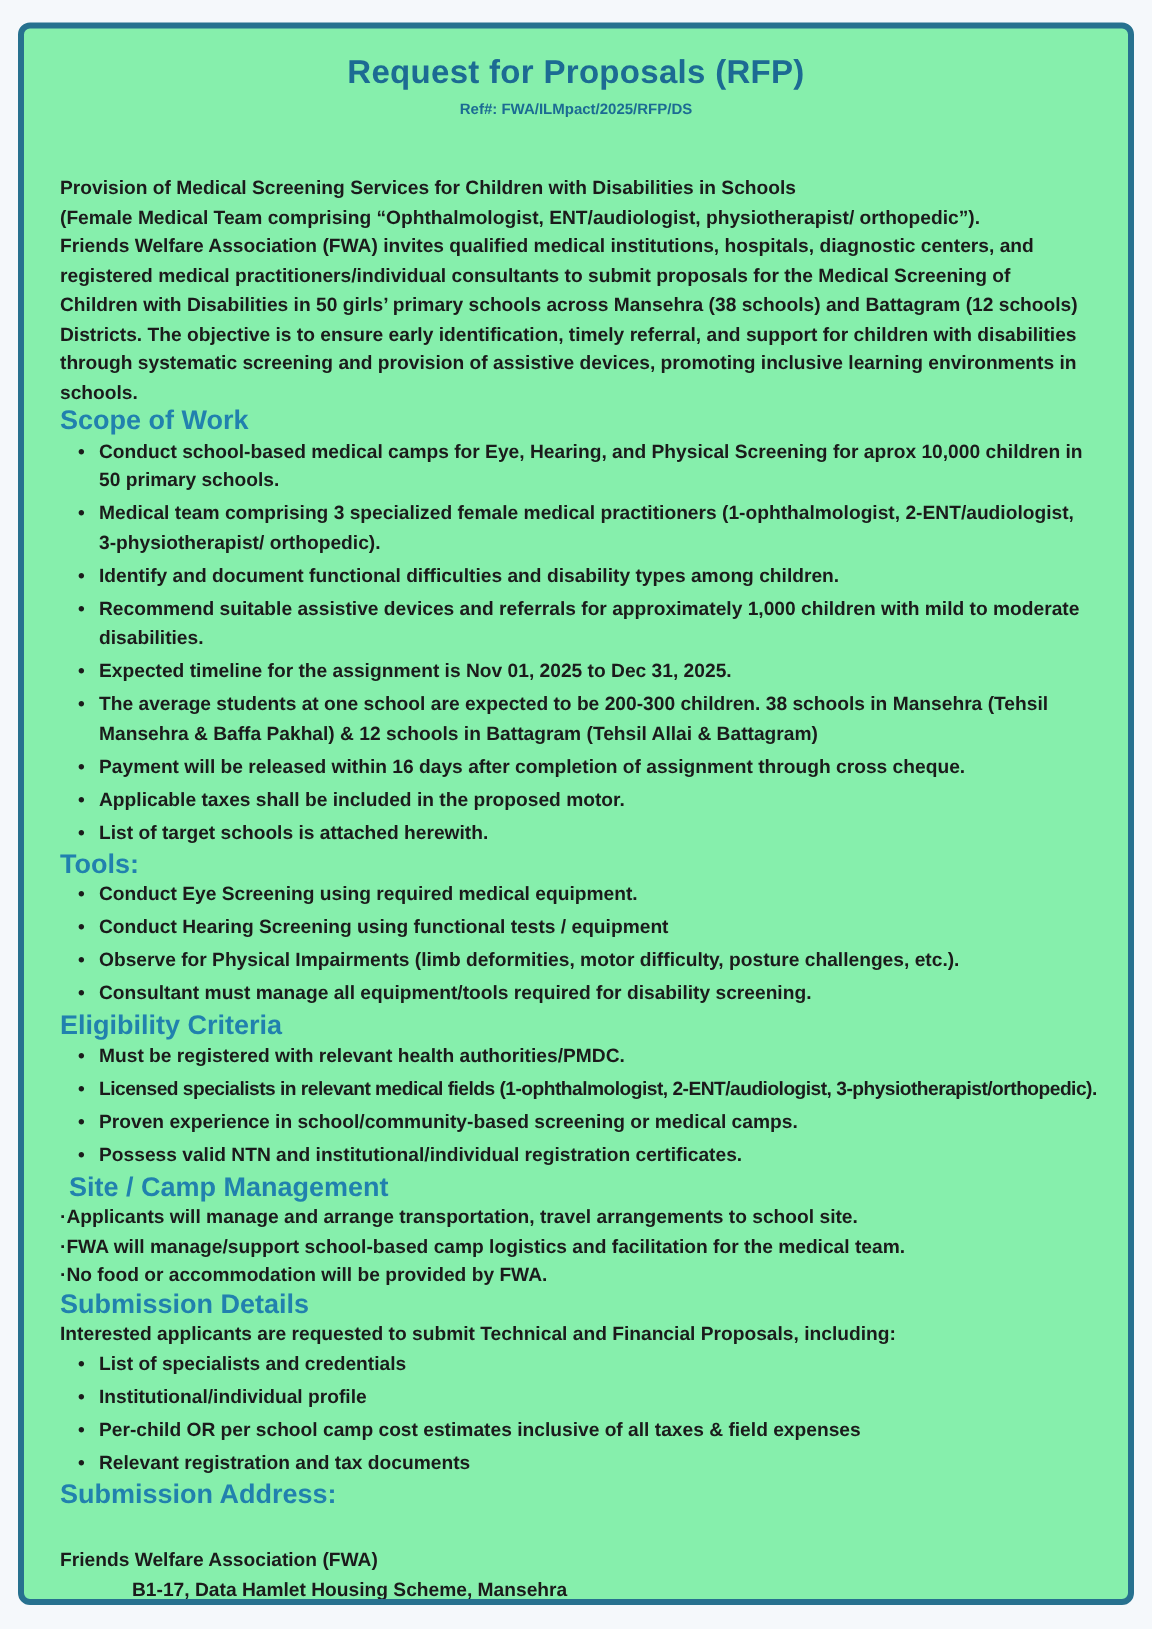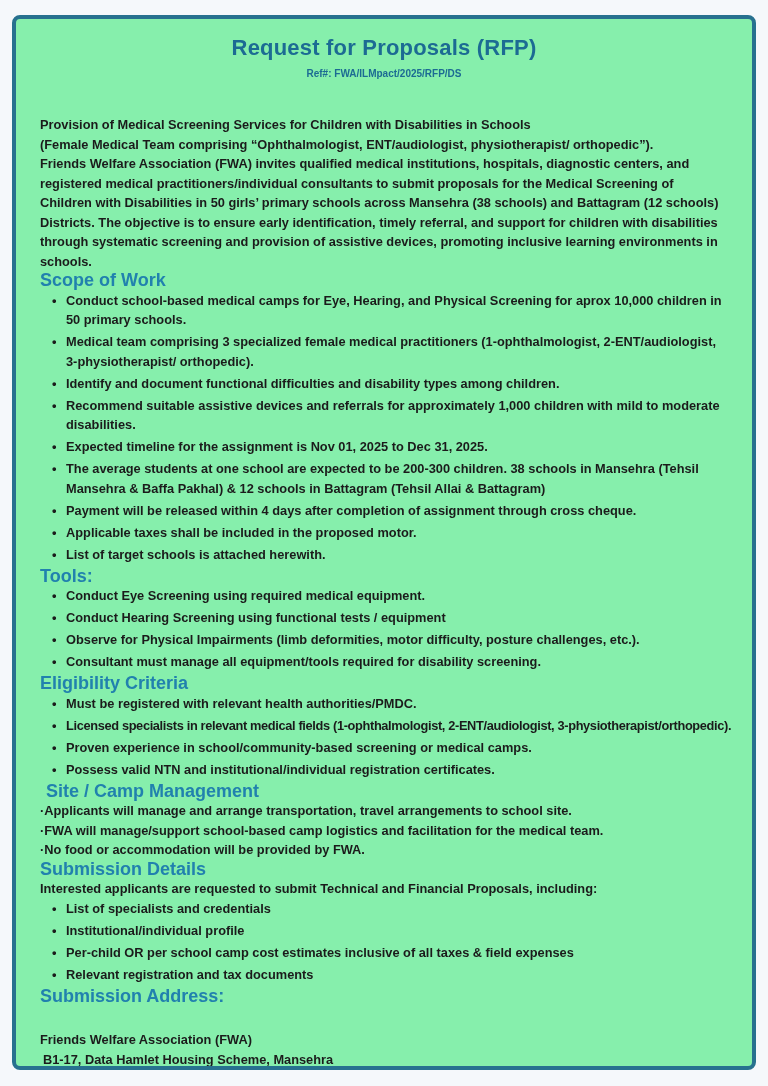--- a/index.html
+++ b/index.html
@@ -66,21 +66,21 @@
   }
   li.tight {
     white-space: nowrap;
     letter-spacing: -0.35px;
   }
   .sec-sitecamp { padding-left: 6px; }
   .dot-line { }
   .gap-sub { margin-top: 21px; }
   .gap-addr { margin-top: 26px; }
   .org-line { margin-top: 24px; }
-  .addr-line { padding-left: 3px; }
+  .addr-line { padding-left: 3px; margin-left: 45px; }
   .deadline {
     color: #2181ae;
     font-size: 13.2px;
     line-height: 19.5px;
   }
 </style>
 </head>
 <body>
 
 <div class="card">
@@ -95,21 +95,21 @@
   </div>
 
   <h2 class="sec">Scope of Work</h2>
   <ul class="body-text">
     <li>Conduct school-based medical camps for Eye, Hearing, and Physical Screening for aprox 10,000 children in 50 primary schools.</li>
     <li>Medical team comprising 3 specialized female medical practitioners (1-ophthalmologist, 2-ENT/audiologist, 3-physiotherapist/ orthopedic).</li>
     <li>Identify and document functional difficulties and disability types among children.</li>
     <li>Recommend suitable assistive devices and referrals for approximately 1,000 children with mild to moderate disabilities.</li>
     <li>Expected timeline for the assignment is Nov 01, 2025 to Dec 31, 2025.</li>
     <li>The average students at one school are expected to be 200-300 children. 38 schools in Mansehra (Tehsil Mansehra &amp; Baffa Pakhal) &amp; 12 schools in Battagram (Tehsil Allai &amp; Battagram)</li>
-    <li>Payment will be released within 4 days after completion of assignment through cross cheque.</li>
+    <li>Payment will be released within 16 days after completion of assignment through cross cheque.</li>
     <li>Applicable taxes shall be included in the proposed motor.</li>
     <li>List of target schools is attached herewith.</li>
   </ul>
 
   <h2 class="sec">Tools:</h2>
   <ul class="body-text">
     <li>Conduct Eye Screening using required medical equipment.</li>
     <li>Conduct Hearing Screening using functional tests / equipment</li>
     <li>Observe for Physical Impairments (limb deformities, motor difficulty, posture challenges, etc.).</li>
     <li>Consultant must manage all equipment/tools required for disability screening.</li>

